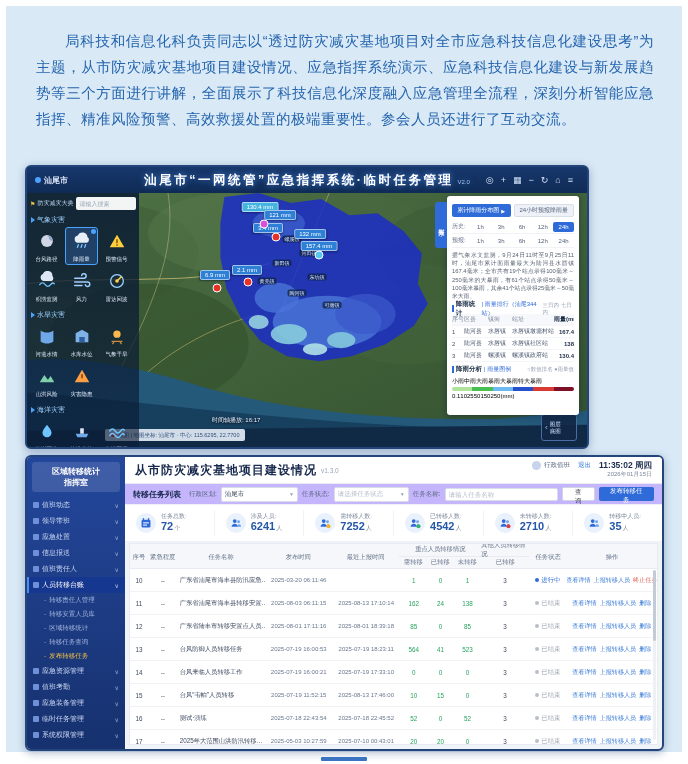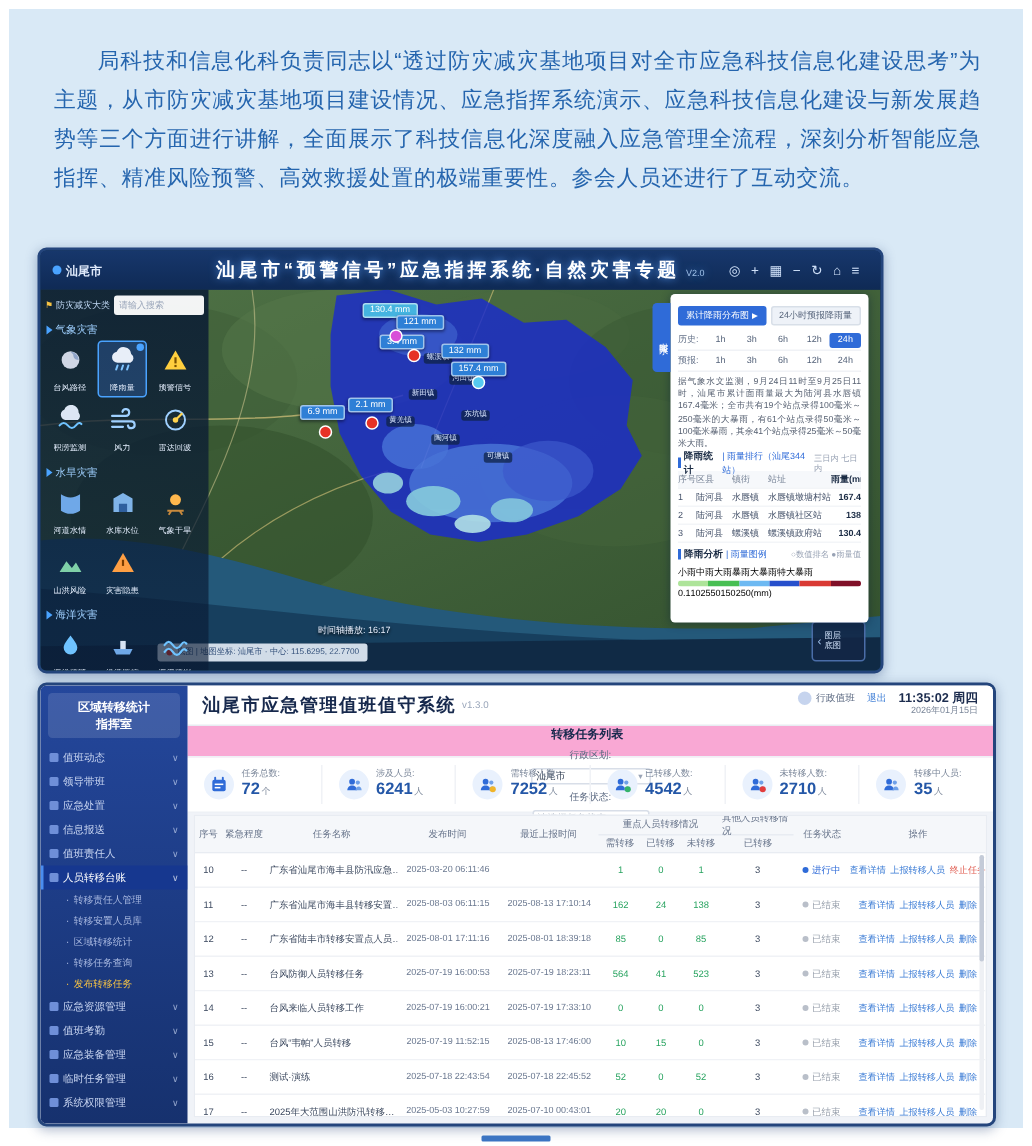--- a/index.html
+++ b/index.html
@@ -135,22 +135,22 @@
   .duty-title{font-size:12px;font-weight:bold;color:#17294d;letter-spacing:1px;}
   .duty-version{font-size:6.5px;color:#9aa6ba;margin-left:4px;}
   .duty-right{margin-left:auto;display:flex;align-items:flex-start;gap:8px;}
   .duty-user{font-size:6.5px;color:#5a6880;display:flex;align-items:center;gap:3px;}
   .duty-user .uicon{width:9px;height:9px;border-radius:50%;background:#c6d4ee;display:inline-block;}
   .duty-logout{font-size:6.5px;color:#3a7bd5;cursor:pointer;}
   .duty-clock{text-align:right;line-height:9px;}
   .duty-clock .t{font-size:8.5px;font-weight:bold;color:#1c2c4e;}
   .duty-clock .d{font-size:6px;color:#7a8699;}
 
-  .duty-filter{height:20px;background:#f9a8d4;border-bottom:1px solid #eef1f6;display:flex;
-      align-items:center;gap:4px;padding:0 8px;flex-direction:column;}
+  .duty-filter{height:20px;background:#c4b5fd;border-bottom:1px solid #eef1f6;display:flex;
+      align-items:center;gap:4px;padding:0 8px;}
   .flt-title{font-size:8px;font-weight:bold;color:#17294d;margin-right:4px;white-space:nowrap;}
   .flt-label{font-size:6.5px;color:#5a6880;white-space:nowrap;}
   .flt-select{height:13px;border:1px solid #d8dee8;border-radius:2px;background:#fff;
       display:flex;align-items:center;font-size:6.5px;color:#334155;padding:0 3px;cursor:pointer;}
   .flt-select .chev{margin-left:auto;color:#99a3b5;font-size:5px;padding-left:3px;}
   .flt-select.ph{color:#b8c0cc;}
   .flt-input{height:13px;width:118px;border:1px solid #d8dee8;border-radius:2px;font-size:6.5px;
       padding:0 3px;color:#334155;box-sizing:border-box;}
   .flt-input::placeholder{color:#b8c0cc;}
   .btn-plain{height:14px;padding:0 9px;background:#fff;border:1px solid #cfd6e2;border-radius:2px;
@@ -203,21 +203,21 @@
     <div class="para">局科技和信息化科负责同志以“透过防灾减灾基地项目对全市应急科技信息化建设思考”为主题，从市防灾减灾基地项目建设情况、应急指挥系统演示、应急科技信息化建设与新发展趋势等三个方面进行讲解，全面展示了科技信息化深度融入应急管理全流程，深刻分析智能应急指挥、精准风险预警、高效救援处置的极端重要性。参会人员还进行了互动交流。</div>
   </div>
 
   <div class="shot map-shot">
     <div class="map-titlebar">
       <div class="map-logo">
         <span class="dot"></span>
         <span>汕尾市</span>
       </div>
       <div class="map-title">
-        <span>汕尾市“预警信号”应急指挥系统·自然灾害专题</span><span class="map-version">V2.0</span>
+        <span>汕尾市“一网统管”应急指挥系统·临时任务管理</span><span class="map-version">V2.0</span>
       </div>
       <div class="map-toolbar">
           <span>◎</span>
           <span>+</span>
           <span>▦</span>
           <span>−</span>
           <span>↻</span>
           <span>⌂</span>
           <span>≡</span>
         </div>
@@ -579,21 +579,21 @@
           </div>
           <div class="dmenu-item">
             <span class="sq"></span>
             <div>系统权限管理</div>
             <div class="chev">∨</div>
           </div>
         </nav>
     </div>
     <div class="duty-main">
       <div class="duty-header">
-        <span class="duty-title">汕尾市应急管理值班值守系统</span>
+        <span class="duty-title">从市防灾减灾基地项目建设情况</span>
         <span class="duty-version">v1.3.0</span>
         <div class="duty-right">
           <span class="duty-user">
             <span class="uicon"></span>
             <span>行政值班</span>
           </span>
           <span class="duty-logout">退出</span>
           <div class="duty-clock">
             <div class="t">11:35:02 周四</div>
             <div class="d">2026年01月15日</div>

